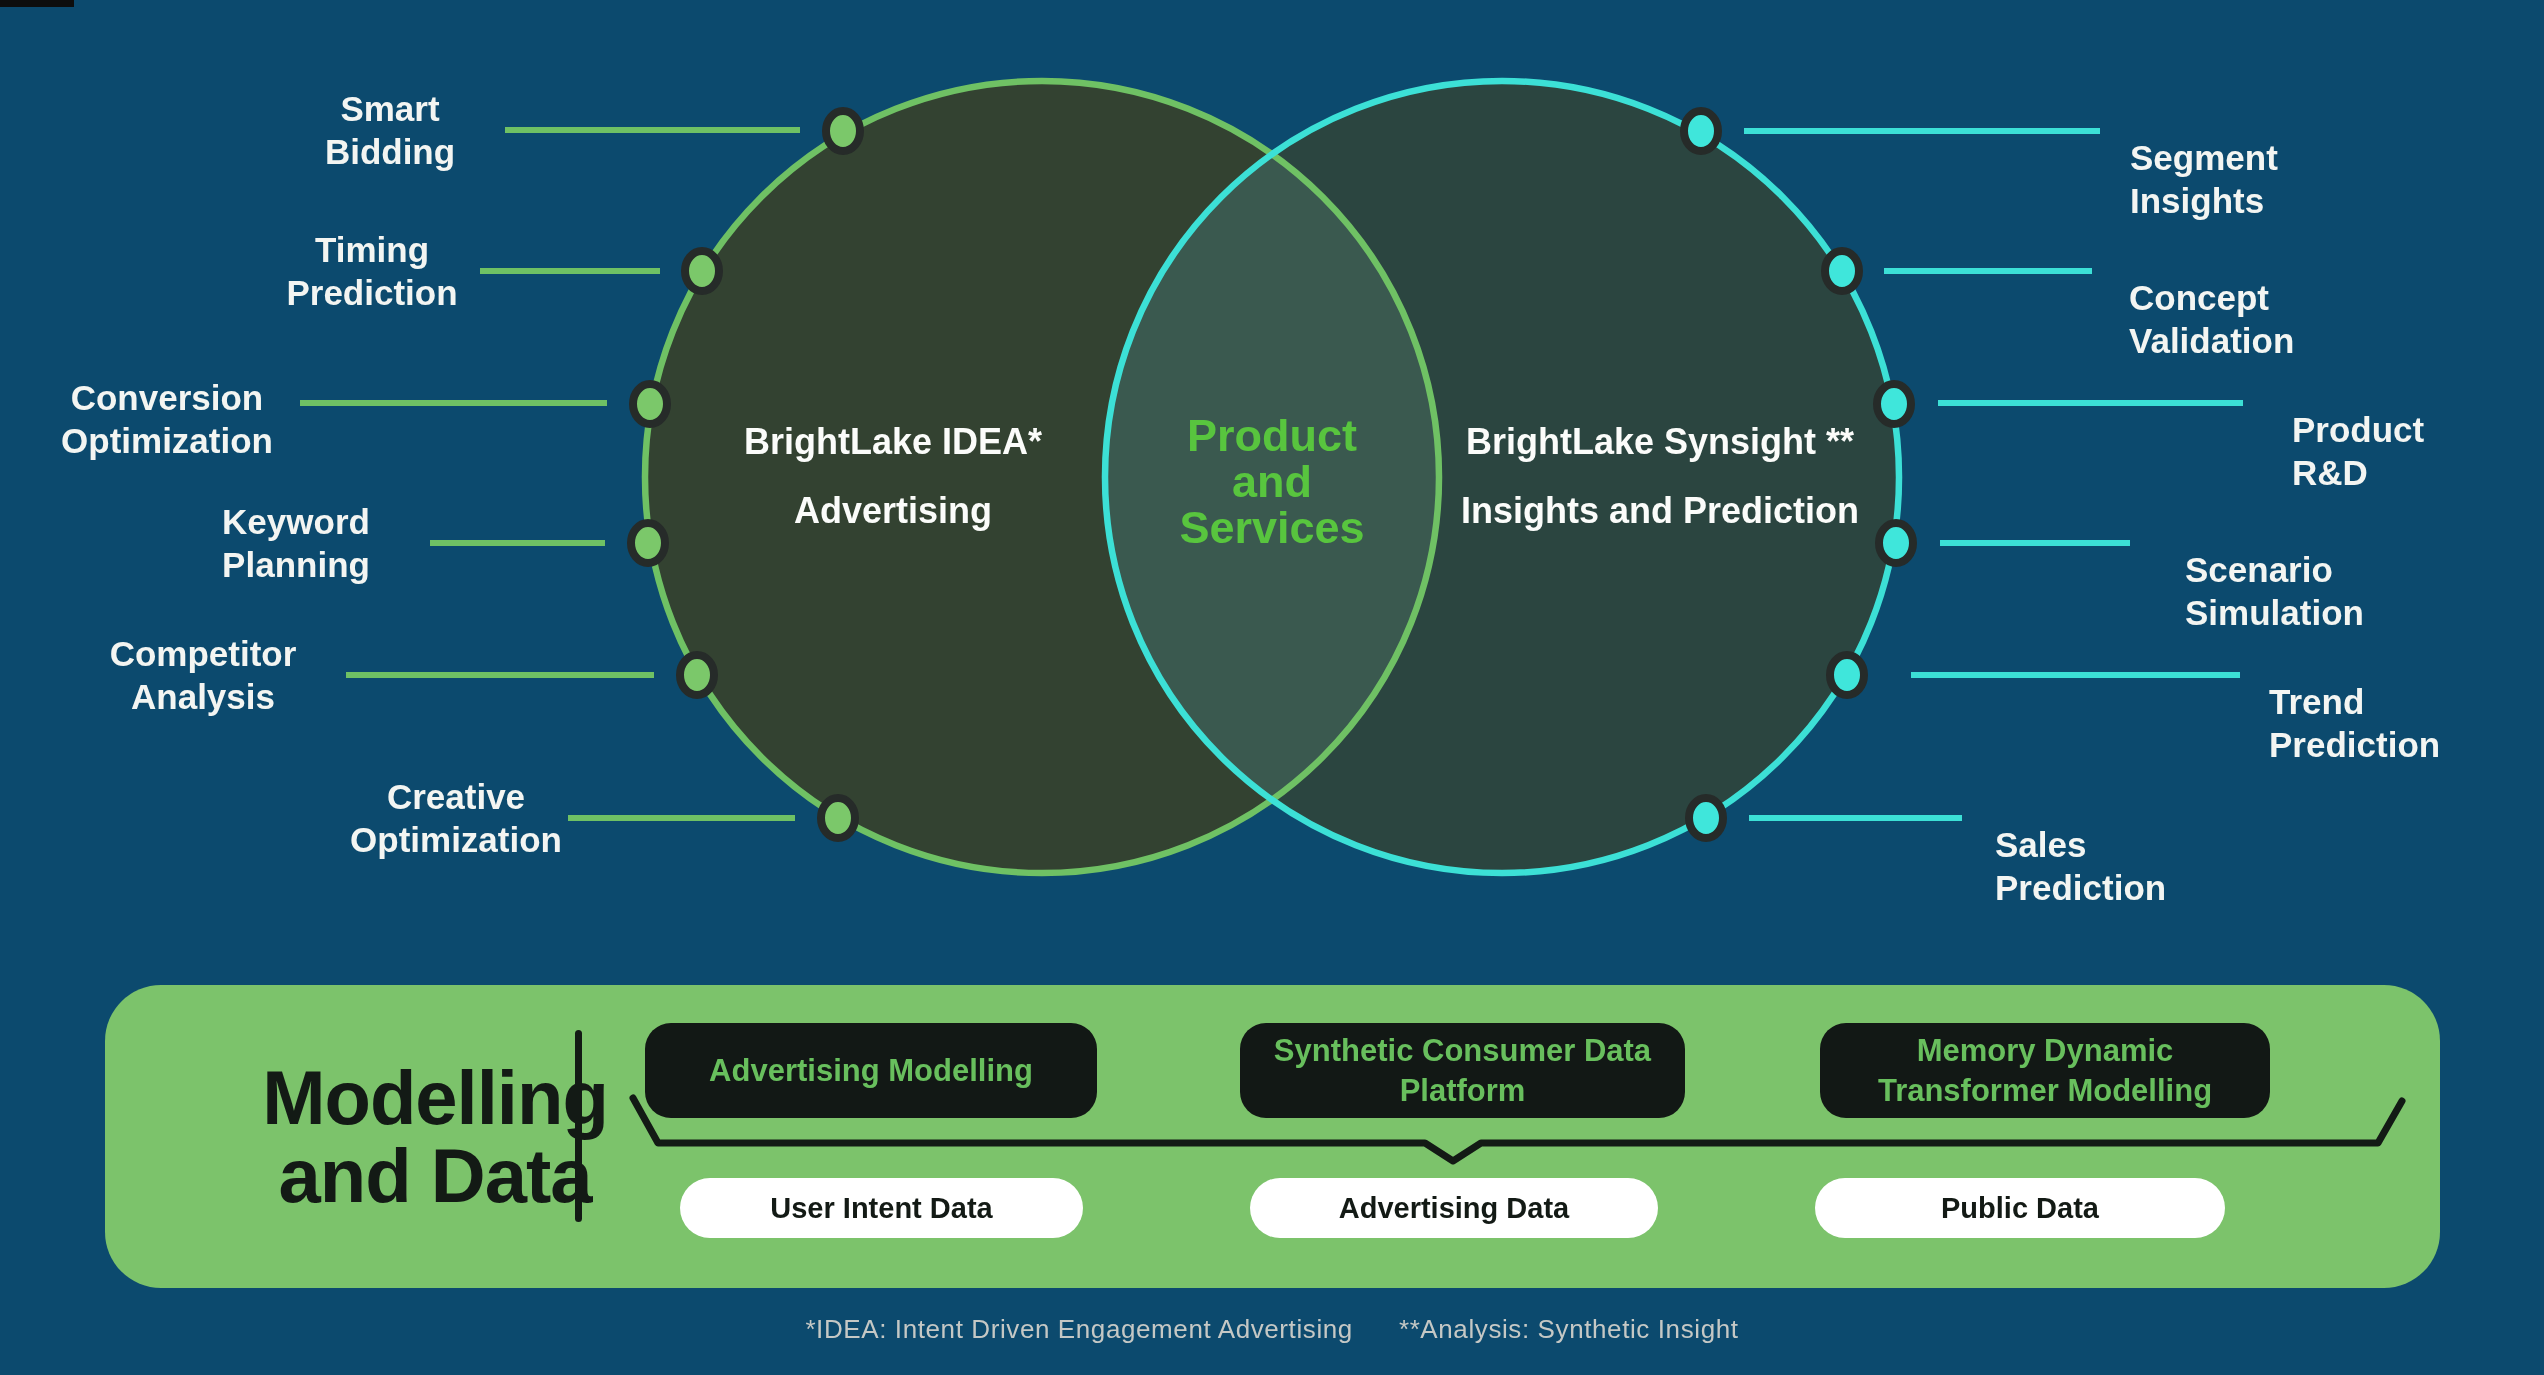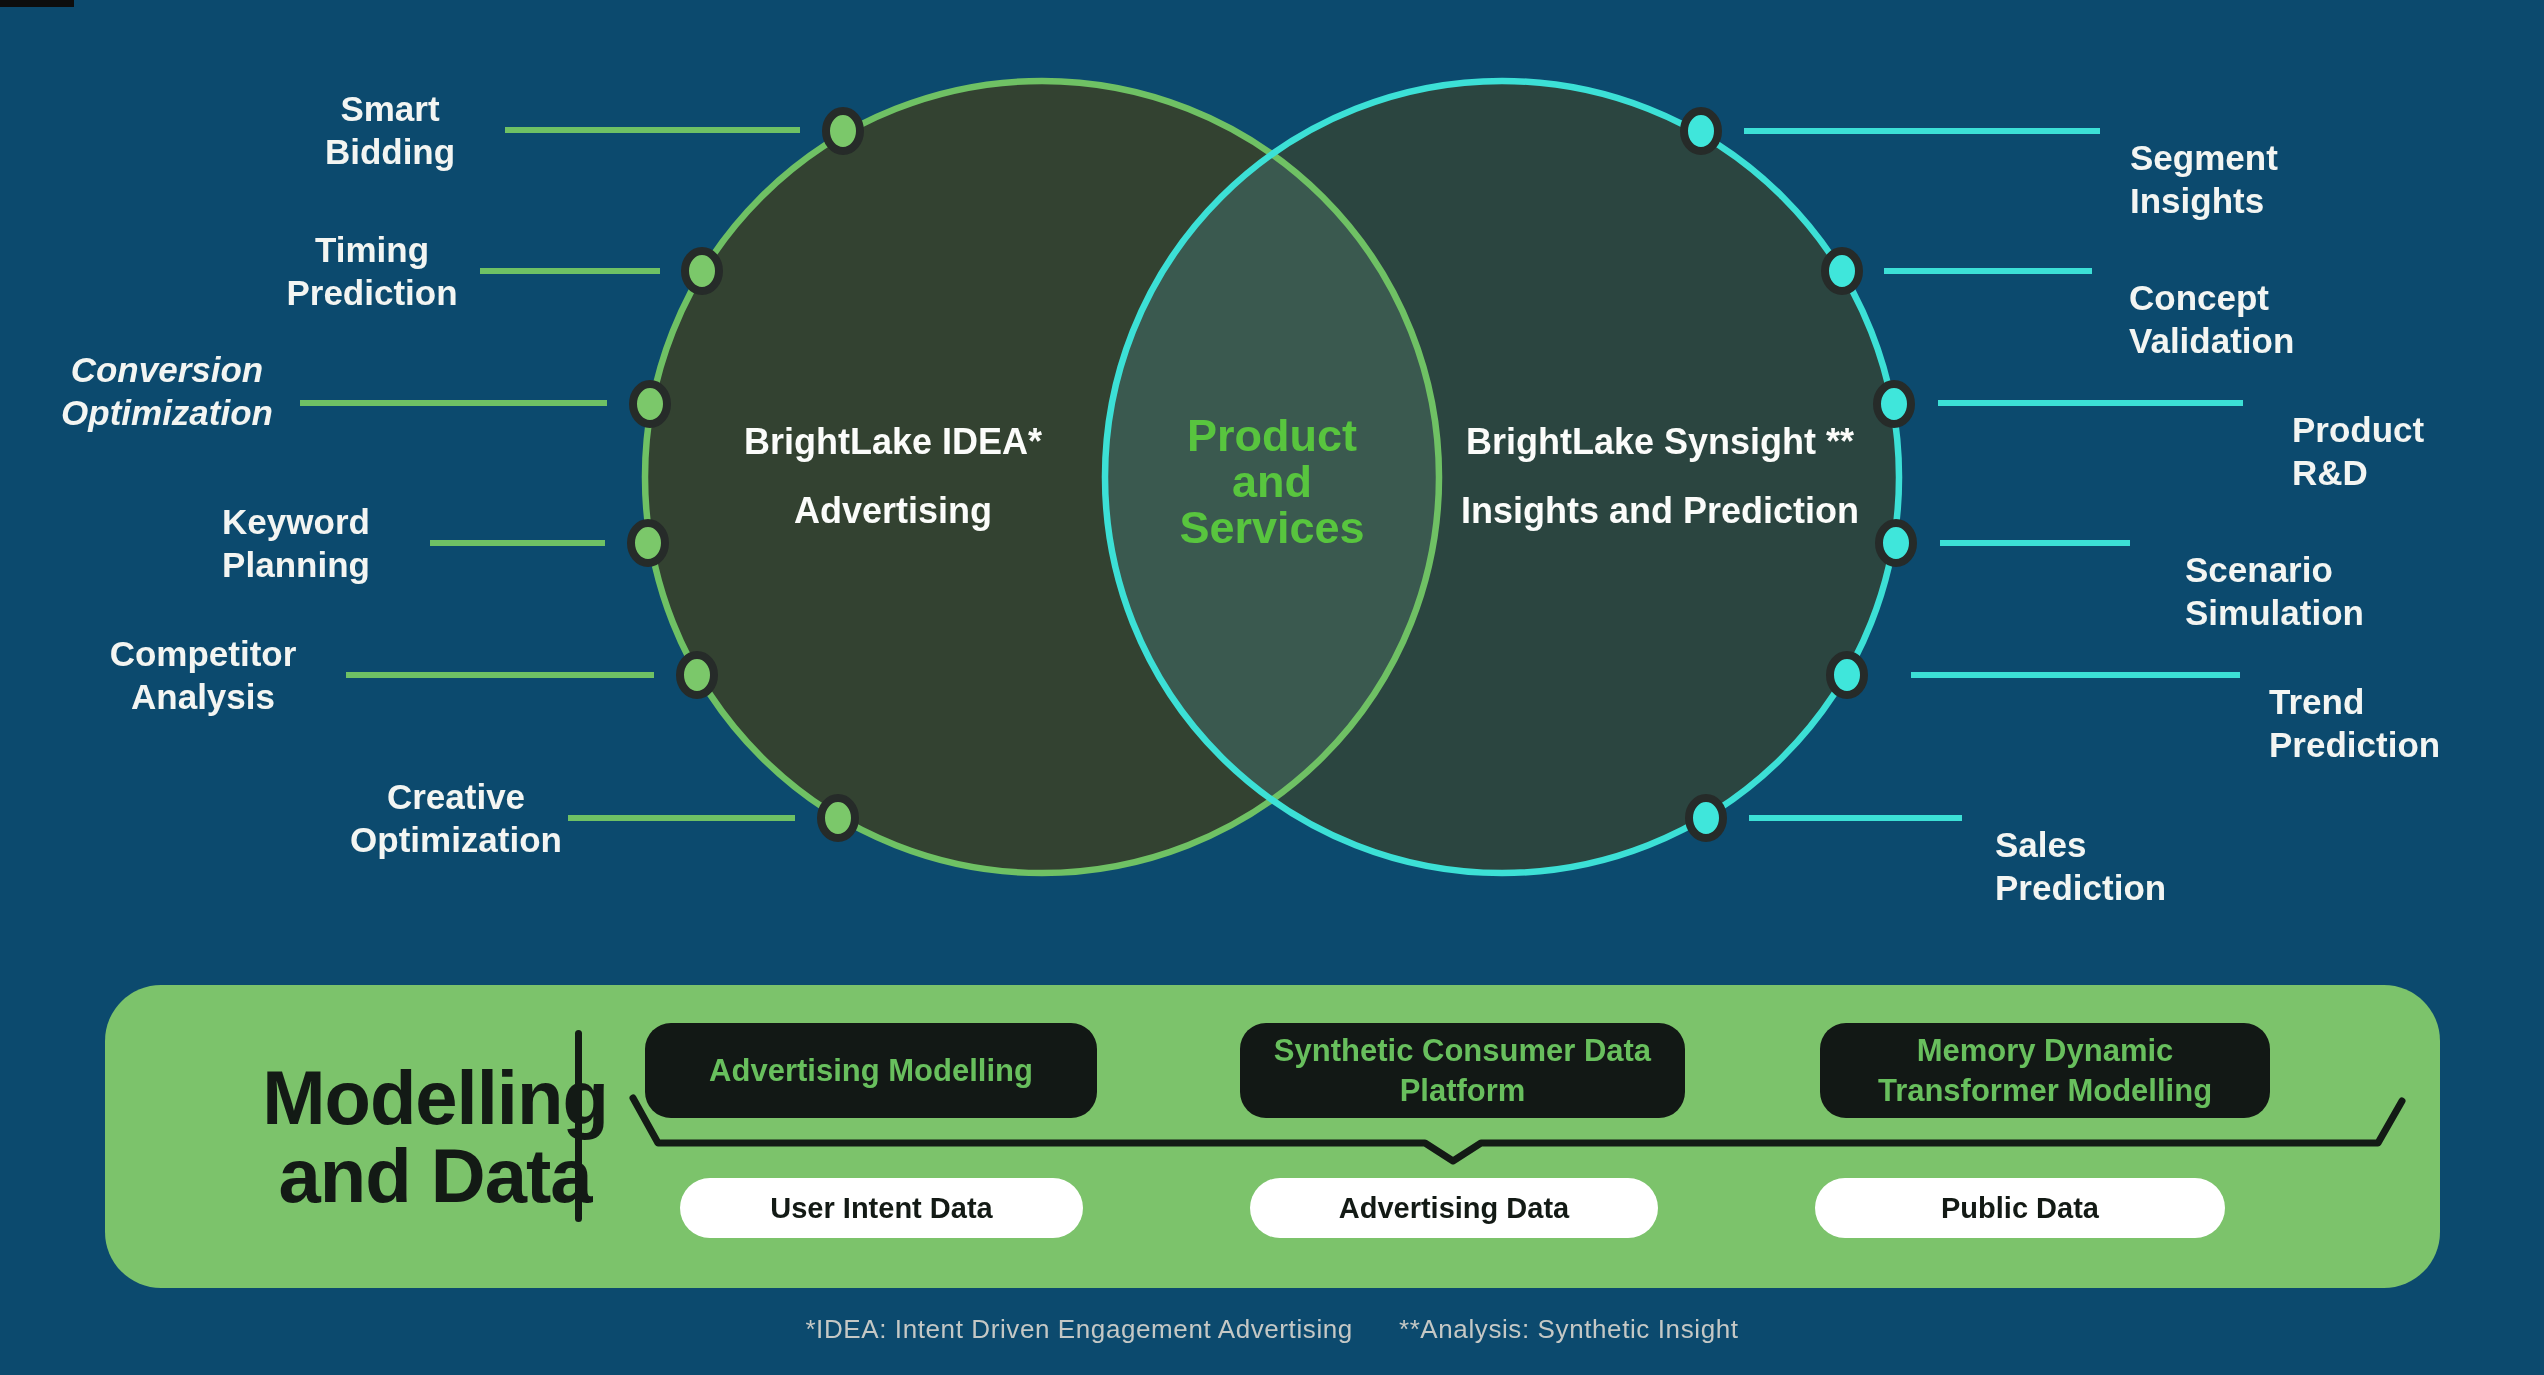--- a/index.html
+++ b/index.html
@@ -100,21 +100,21 @@
     <ellipse cx="1701" cy="131" rx="17" ry="20" fill="#3FE6DB" stroke="#262B29" stroke-width="8"></ellipse>
     <ellipse cx="1842" cy="271" rx="17" ry="20" fill="#3FE6DB" stroke="#262B29" stroke-width="8"></ellipse>
     <ellipse cx="1894" cy="404" rx="17" ry="20" fill="#3FE6DB" stroke="#262B29" stroke-width="8"></ellipse>
     <ellipse cx="1896" cy="543" rx="17" ry="20" fill="#3FE6DB" stroke="#262B29" stroke-width="8"></ellipse>
     <ellipse cx="1847" cy="675" rx="17" ry="20" fill="#3FE6DB" stroke="#262B29" stroke-width="8"></ellipse>
     <ellipse cx="1706" cy="818" rx="17" ry="20" fill="#3FE6DB" stroke="#262B29" stroke-width="8"></ellipse>
   </svg>
 
   <div class="vlabel lft" style="left:260px;top:87px;">Smart Bidding</div>
   <div class="vlabel lft" style="left:242px;top:228px;">Timing Prediction</div>
-  <div class="vlabel lft" style="left:37px;top:348px;font-style:italic;">Conversion Optimization</div>
+  <div class="vlabel lft" style="left:37px;top:376px;">Conversion Optimization</div>
   <div class="vlabel lft" style="left:166px;top:500px;">Keyword Planning</div>
   <div class="vlabel lft" style="left:73px;top:632px;">Competitor Analysis</div>
   <div class="vlabel lft" style="left:326px;top:775px;">Creative Optimization</div>
 
   <div class="vlabel rgt" style="left:2130px;top:88px;">Segment Insights</div>
   <div class="vlabel rgt" style="left:2129px;top:228px;">Concept Validation</div>
   <div class="vlabel rgt" style="left:2292px;top:360px;">Product R&amp;D</div>
   <div class="vlabel rgt" style="left:2185px;top:500px;">Scenario Simulation</div>
   <div class="vlabel rgt" style="left:2269px;top:632px;">Trend Prediction</div>
   <div class="vlabel rgt" style="left:1995px;top:775px;">Sales Prediction</div>

